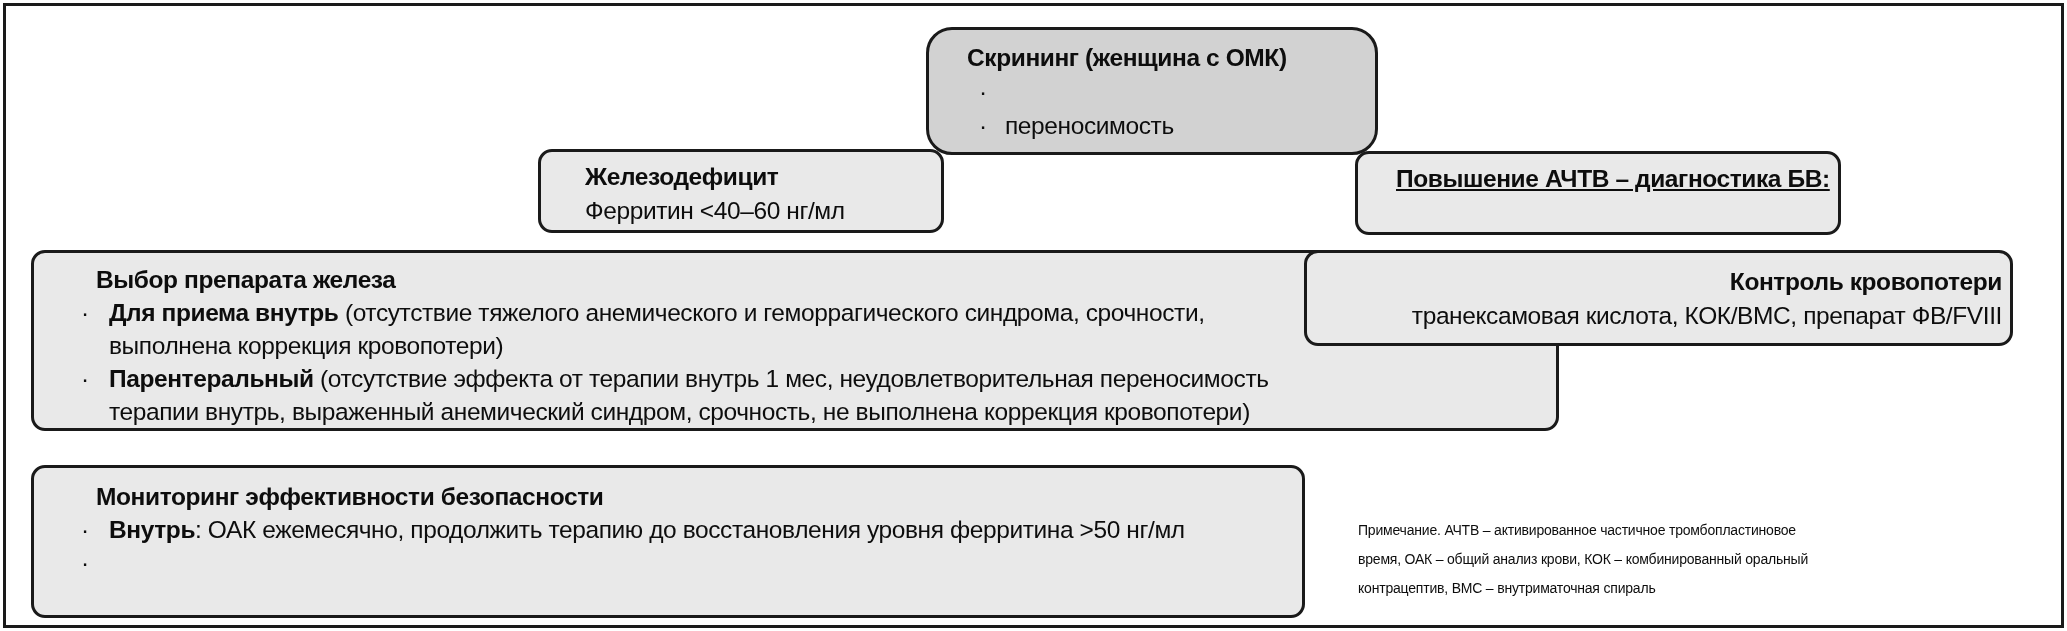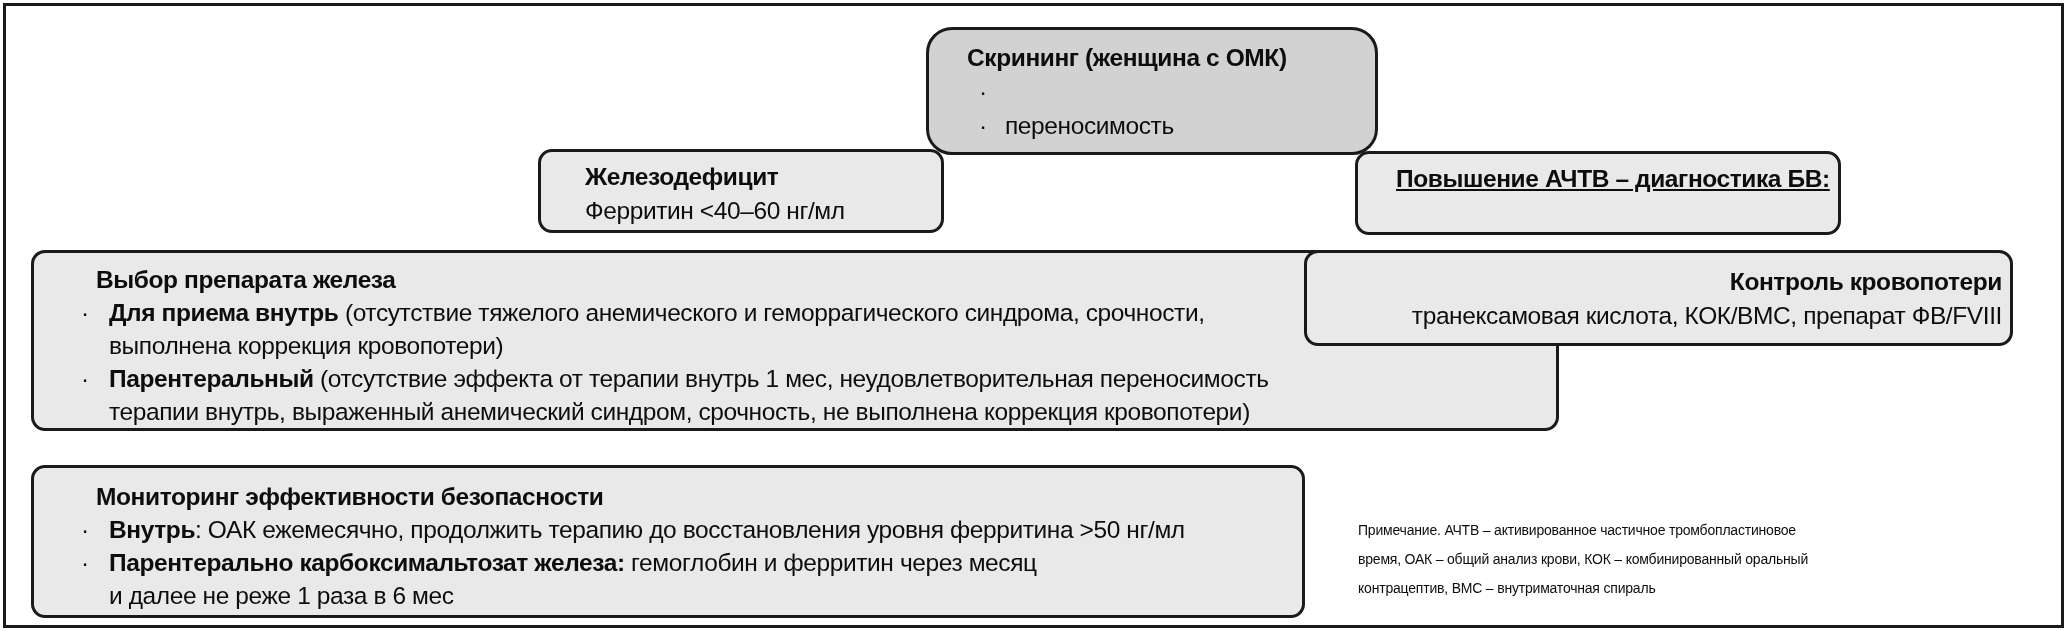--- a/index.html
+++ b/index.html
@@ -91,21 +91,19 @@
   </section>
 
   <section class="box monitoring">
     <h3>Мониторинг эффективности безопасности</h3>
     <div class="li">
       <span class="marker">·</span>
       <span class="txt"><span class="lead">Внутрь</span><span>: ОАК ежемесячно, продолжить терапию до восстановления уровня ферритина &gt;50 нг/мл</span></span>
     </div>
     <div class="li">
       <span class="marker">·</span>
-      <span class="txt"><span class="lead">Парентерально карбоксимальтозат железа:</span><span> гемоглобин и ферритин через месяц
-и далее не реже 1 раза в 6 мес</span></span>
     </div>
   </section>
 
   <div class="note">Примечание. АЧТВ – активированное частичное тромбопластиновое
 время, ОАК – общий анализ крови, КОК – комбинированный оральный
 контрацептив, ВМС – внутриматочная спираль</div>
 </div>
 
 </body></html>

